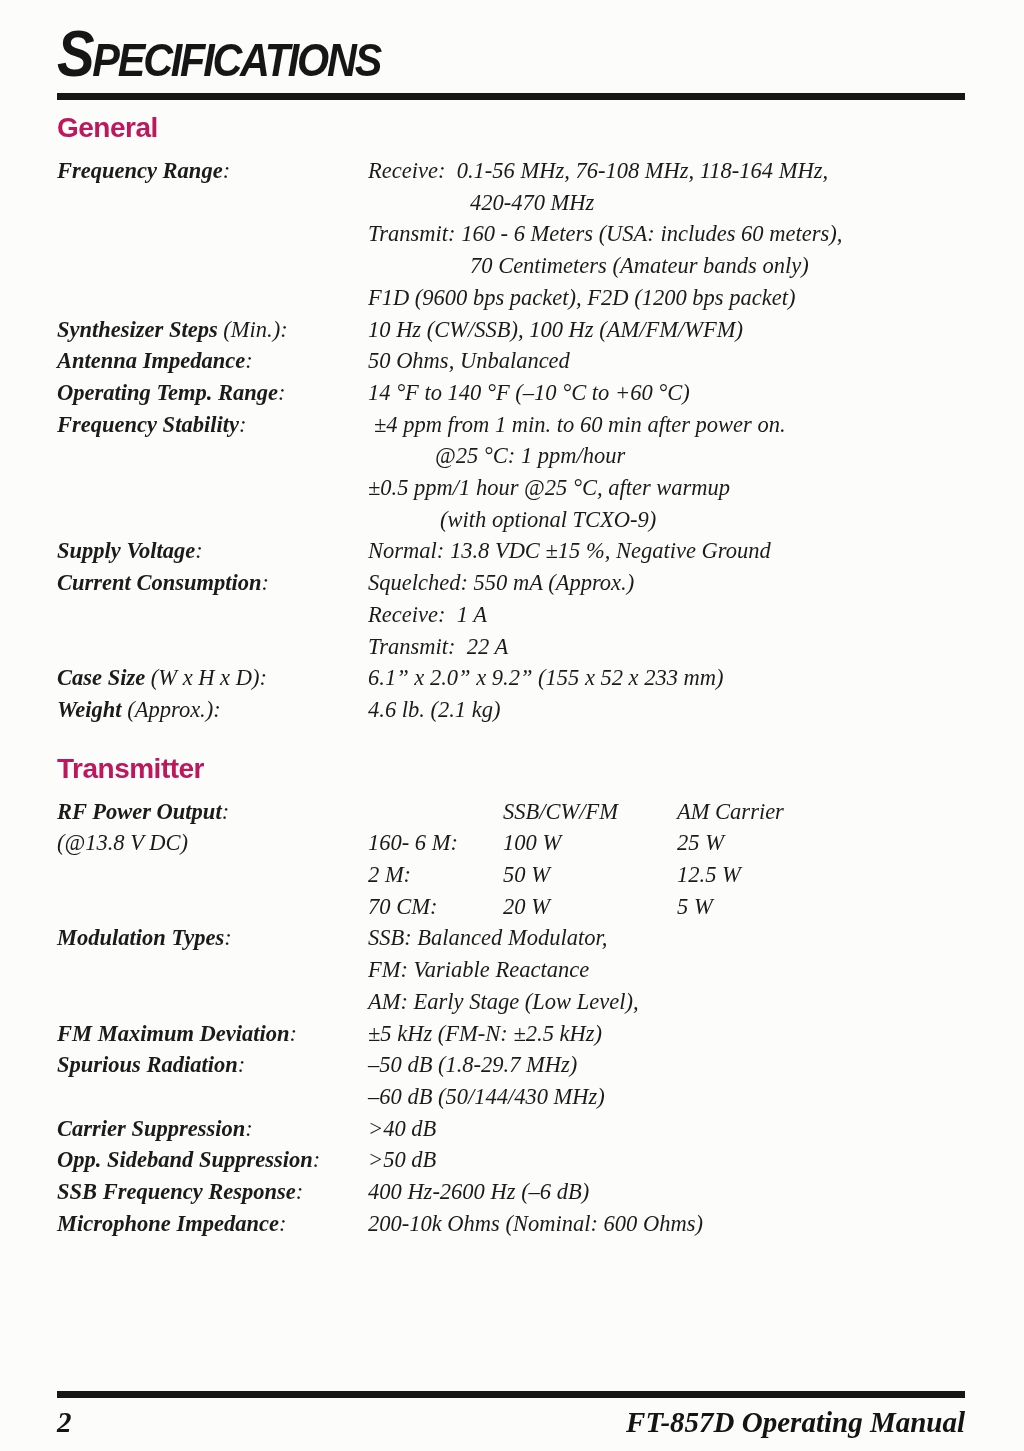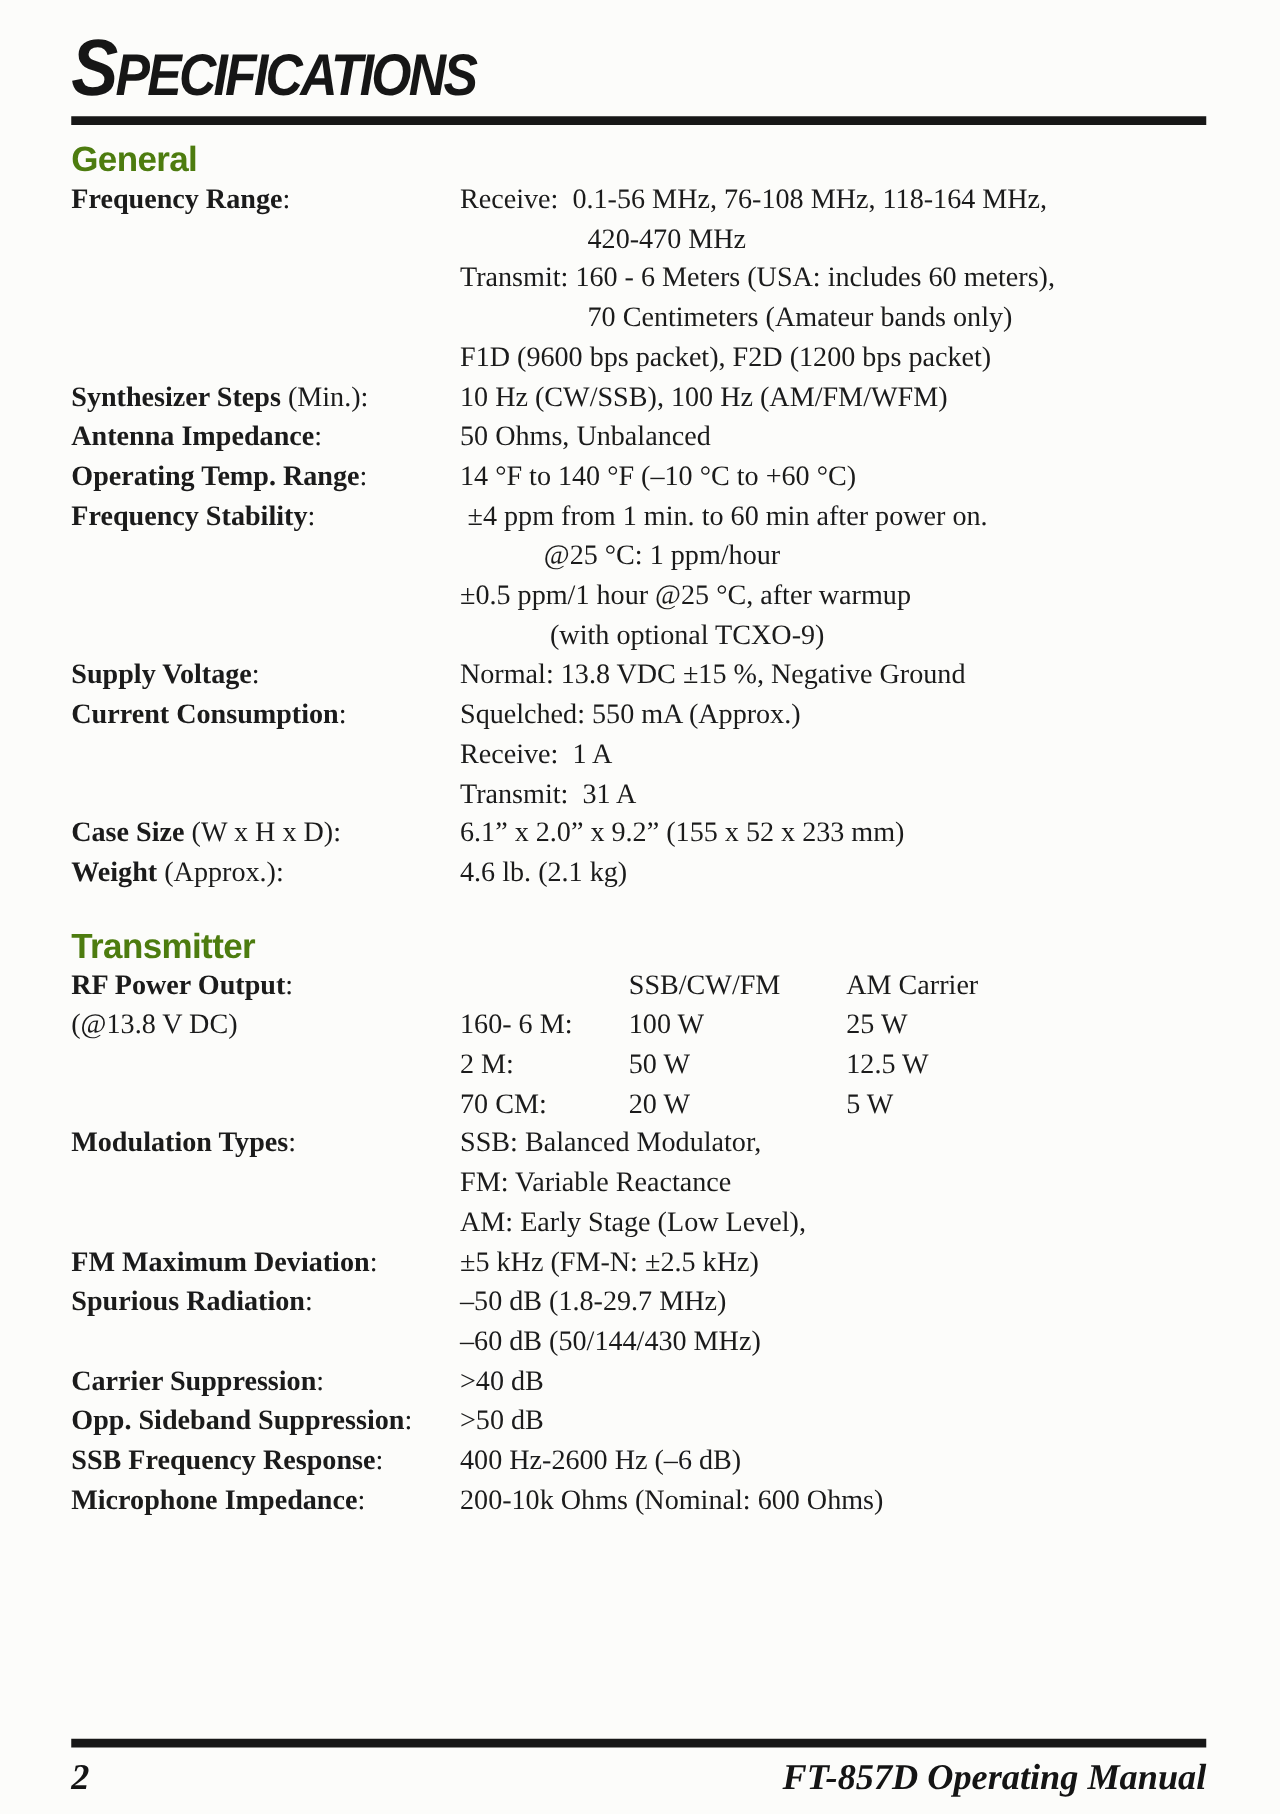--- a/index.html
+++ b/index.html
@@ -31,25 +31,25 @@
   .rule{height:7px;background:#171717;}
   .rule-top{margin-top:1px;}
 
   .section-heading{
     margin:13px 0 0 0;
     font-family:"Liberation Sans", sans-serif;
     font-weight:bold;
     font-size:28px;
     line-height:30px;
     letter-spacing:-0.5px;
-    color:#4d7c0f;
+    color:#be185d;
   }
   .section-heading.transmitter{margin-top:28px;}
 
-  .spec-block{}
+  .spec-block{margin-top:12px;font-style:italic;}
   .line{
     display:grid;
     grid-template-columns:311px 1fr;
     font-size:22.5px;
     line-height:31.7px;
   }
   .line.cols4{grid-template-columns:311px 135px 174px 1fr;}
   .lbl,.val,.cell{white-space:pre;}
   .lbl b{font-weight:bold;}
   .ind-a{padding-left:102px;}
@@ -142,21 +142,21 @@
     <div class="line">
       <span class="lbl"><b>Current Consumption</b><span>:</span></span>
       <span class="val">Squelched: 550 mA (Approx.)</span>
     </div>
     <div class="line">
       <span class="lbl"></span>
       <span class="val">Receive:  1 A</span>
     </div>
     <div class="line">
       <span class="lbl"></span>
-      <span class="val">Transmit:  31 A</span>
+      <span class="val">Transmit:  22 A</span>
     </div>
     <div class="line">
       <span class="lbl"><b>Case Size</b><span> (W x H x D):</span></span>
       <span class="val">6.1” x 2.0” x 9.2” (155 x 52 x 233 mm)</span>
     </div>
     <div class="line">
       <span class="lbl"><b>Weight</b><span> (Approx.):</span></span>
       <span class="val">4.6 lb. (2.1 kg)</span>
     </div>
   </div>

